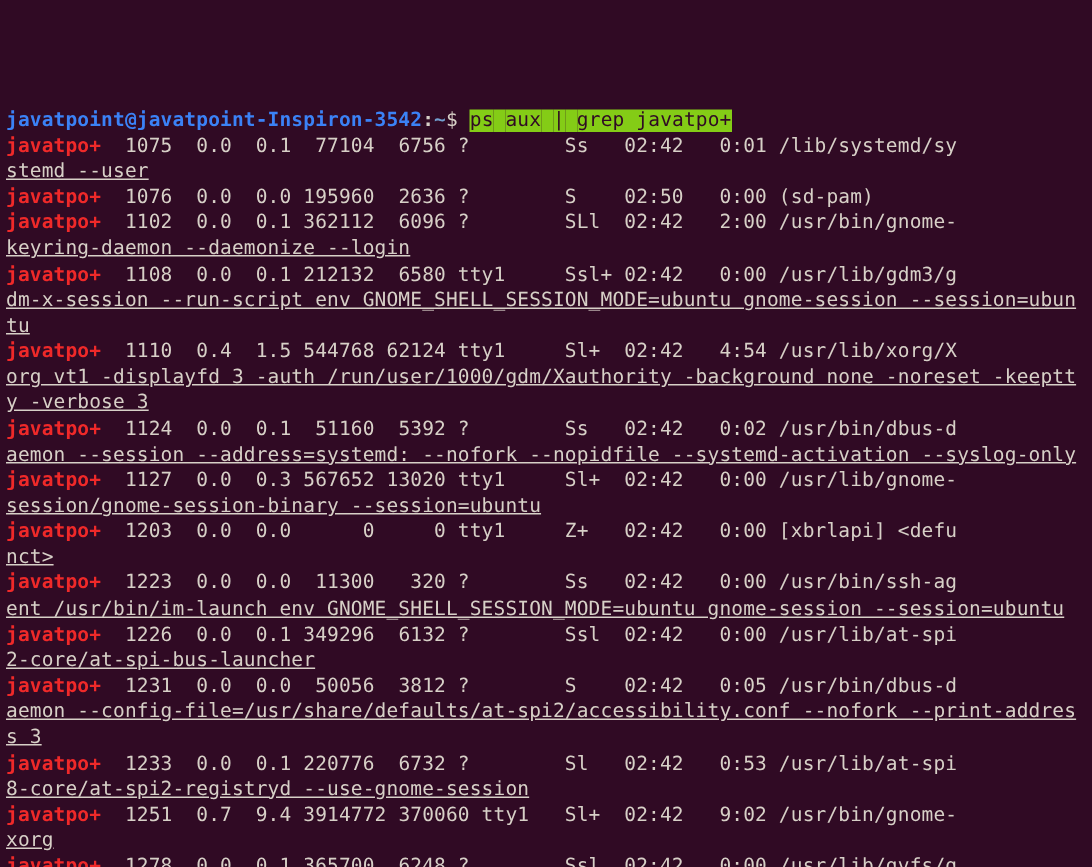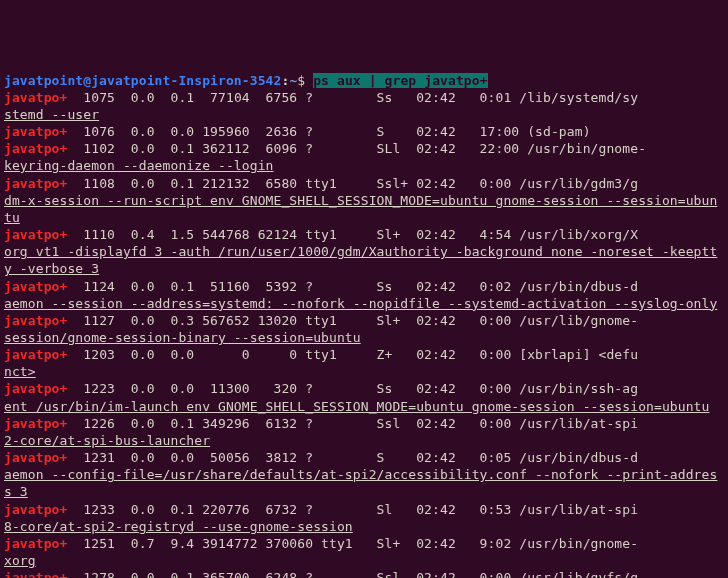--- a/index.html
+++ b/index.html
@@ -30,23 +30,22 @@
       font-weight: bold;
     }
     .prompt-path {
       color: #729fcf;
       font-weight: bold;
     }
     .prompt-dollar {
       color: #d7d0c7;
     }
     .cmd-highlight {
-      background-color: #0f766e;
+      background-color: #84cc16;
       color: #300a24;
-      font-weight: bold;
     }
     .match {
       color: #ef2929;
       font-weight: bold;
     }
     .line {
       white-space: pre;
     }
     .wline {
       white-space: pre-wrap;
@@ -55,22 +54,22 @@
     }
   </style>
 </head>
 <body>
 
 
 
 <div><span class="line"><span class="prompt-user">javatpoint@javatpoint-Inspiron-3542</span><span class="prompt-colon">:</span><span class="prompt-path">~</span><span class="prompt-dollar">$</span> <span class="cmd-highlight">ps</span><span class="cmd-highlight"> </span><span class="cmd-highlight">aux</span><span class="cmd-highlight"> </span><span class="cmd-highlight">|</span><span class="cmd-highlight"> </span><span class="cmd-highlight">grep</span><span class="cmd-highlight"> </span><span class="cmd-highlight">javatpo+</span></span>
 <span class="line"><span class="match">javatpo+</span><span>  1075  0.0  0.1  77104  6756 ?        Ss   02:42   0:01 /lib/systemd/sy</span></span>
 <span class="wline">stemd --user</span>
-<span class="line"><span class="match">javatpo+</span><span>  1076  0.0  0.0 195960  2636 ?        S    02:42   17:00 (sd-pam)</span></span>
-<span class="line"><span class="match">javatpo+</span><span>  1102  0.0  0.1 362112  6096 ?        SLl  02:42   22:00 /usr/bin/gnome-</span></span>
+<span class="line"><span class="match">javatpo+</span><span>  1076  0.0  0.0 195960  2636 ?        S    02:50   0:00 (sd-pam)</span></span>
+<span class="line"><span class="match">javatpo+</span><span>  1102  0.0  0.1 362112  6096 ?        SLl  02:42   2:00 /usr/bin/gnome-</span></span>
 <span class="wline">keyring-daemon --daemonize --login</span>
 <span class="line"><span class="match">javatpo+</span><span>  1108  0.0  0.1 212132  6580 tty1     Ssl+ 02:42   0:00 /usr/lib/gdm3/g</span></span>
 <span class="wline">dm-x-session --run-script env GNOME_SHELL_SESSION_MODE=ubuntu gnome-session --session=ubuntu</span>
 <span class="line"><span class="match">javatpo+</span><span>  1110  0.4  1.5 544768 62124 tty1     Sl+  02:42   4:54 /usr/lib/xorg/X</span></span>
 <span class="wline">org vt1 -displayfd 3 -auth /run/user/1000/gdm/Xauthority -background none -noreset -keeptty -verbose 3</span>
 <span class="line"><span class="match">javatpo+</span><span>  1124  0.0  0.1  51160  5392 ?        Ss   02:42   0:02 /usr/bin/dbus-d</span></span>
 <span class="wline">aemon --session --address=systemd: --nofork --nopidfile --systemd-activation --syslog-only</span>
 <span class="line"><span class="match">javatpo+</span><span>  1127  0.0  0.3 567652 13020 tty1     Sl+  02:42   0:00 /usr/lib/gnome-</span></span>
 <span class="wline">session/gnome-session-binary --session=ubuntu</span>
 <span class="line"><span class="match">javatpo+</span><span>  1203  0.0  0.0      0     0 tty1     Z+   02:42   0:00 [xbrlapi] &lt;defu</span></span>

